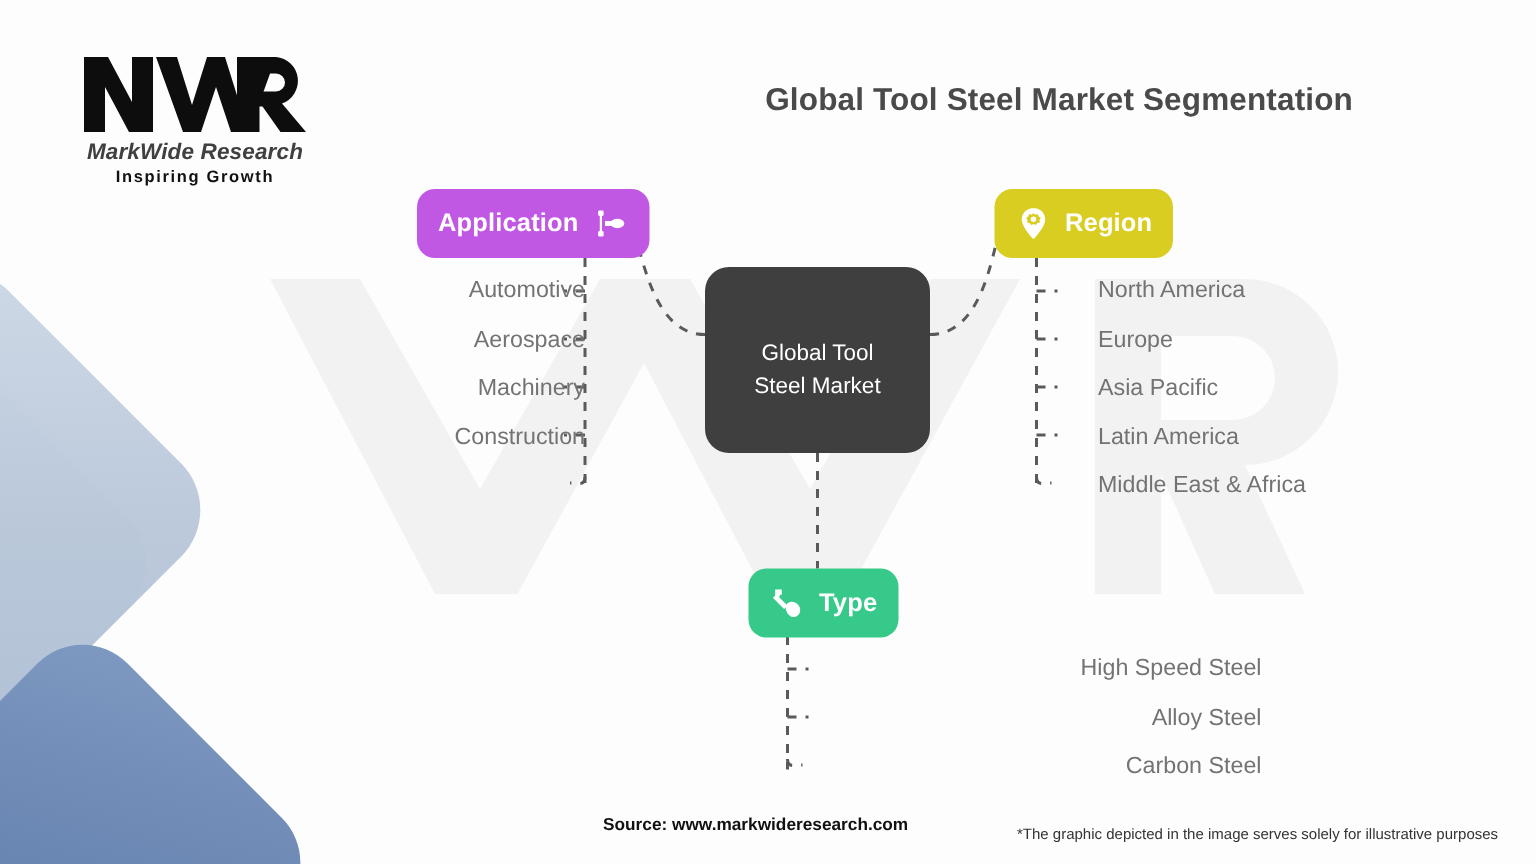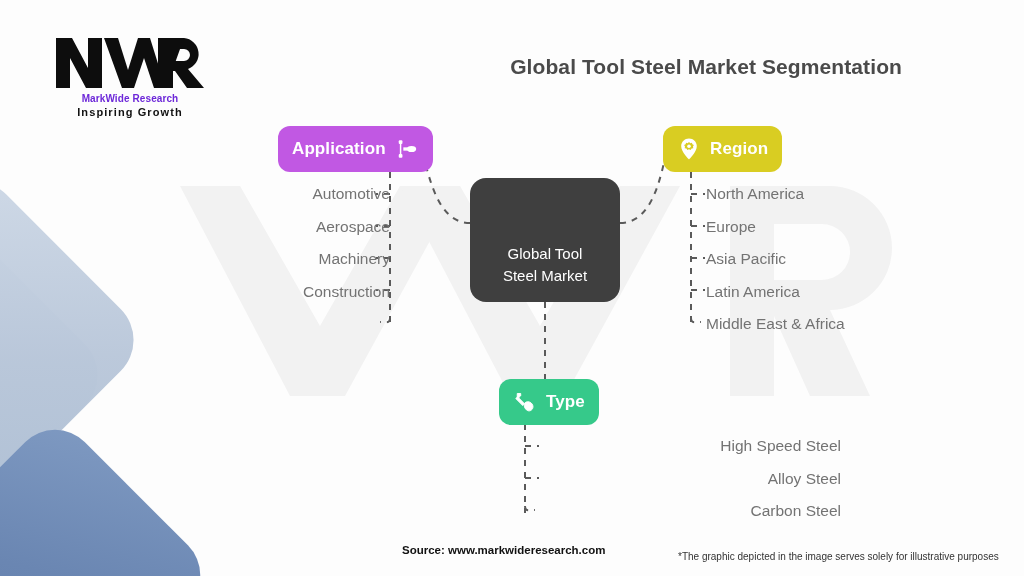--- a/index.html
+++ b/index.html
@@ -78,26 +78,27 @@
     top: 34px;
     width: 200px;
     z-index: 5;
     text-align: center;
   }
   .logo-mark {
     display: block;
     margin: 0 auto;
   }
   .logo-name {
-    font-size: 10px;
-    font-weight: bold;
-    color: #6d28d9;
+    font-size: 15px;
+    font-weight: bold;
+    color: #404040;
     letter-spacing: .1px;
     margin-top: 1px;
     white-space: nowrap;
+    font-style: italic;
   }
   .logo-tag {
     font-size: 11px;
     font-weight: bold;
     color: #111111;
     letter-spacing: 1.1px;
     margin-top: 2px;
     white-space: nowrap;
   }
 
@@ -131,21 +132,21 @@
     left: 470px;
     top: 178px;
     width: 150px;
     height: 124px;
     background: #3f3f3f;
     border-radius: 16px;
     z-index: 4;
     display: flex;
     align-items: flex-end;
     justify-content: center;
-    padding-bottom: 16px;
+    padding-bottom: 34px;
     box-sizing: border-box;
   }
   .center-node-label {
     color: #ffffff;
     font-size: 15px;
     line-height: 1.42;
     text-align: center;
     width: 100%;
   }
 
@@ -212,21 +213,21 @@
     text-align: right;
   }
   #leaves-application .leaf { margin-bottom: 17px; }
 
   #leaves-region {
     left: 706px;
     top: 186px;
     width: 300px;
     text-align: left;
   }
-  #leaves-region .leaf { margin-bottom: 17px; }
+  #leaves-region .leaf { margin-bottom: 17px; margin-left: 26px; }
 
   #leaves-type {
     left: 541px;
     top: 438px;
     width: 300px;
     text-align: left;
   }
   #leaves-type .leaf { margin-bottom: 17px; text-align: right; }
 
   

